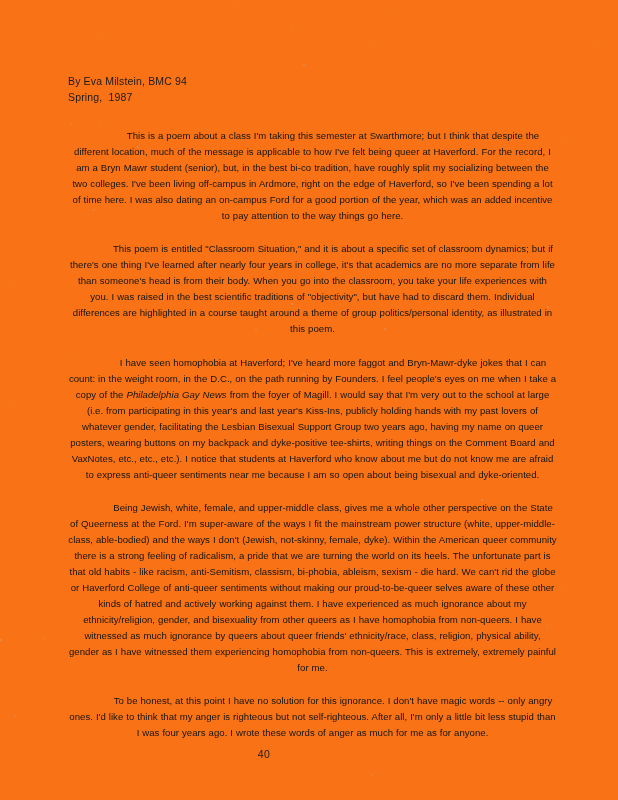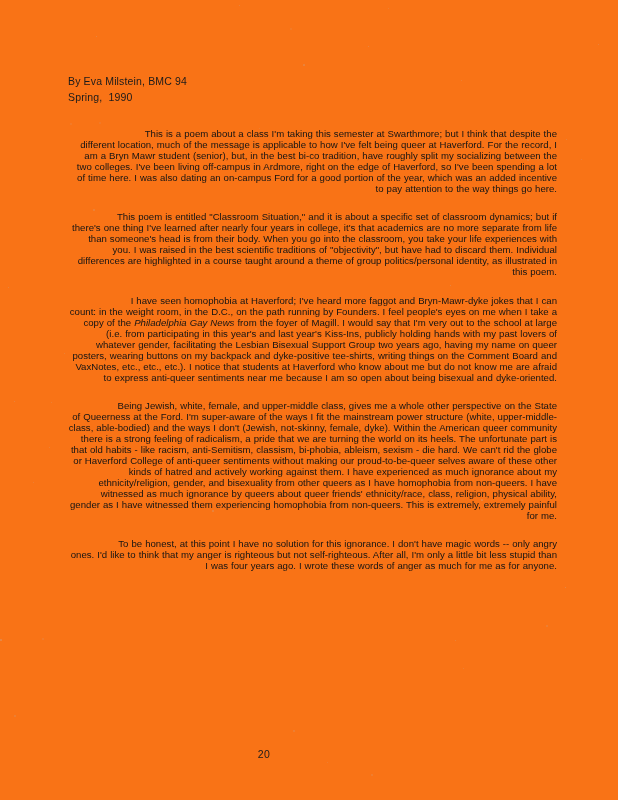--- a/index.html
+++ b/index.html
@@ -44,22 +44,22 @@
     color: #1b1b1b;
   }
   .byline div { white-space: pre; }
 
   .body-text {
     position: absolute;
     left: 68px;
     top: 128px;
     width: 489px;
     font-size: 9.6px;
-    line-height: 11px;
-    text-align: right;
+    line-height: 16px;
+    text-align: center;
     color: #141414;
     letter-spacing: 0.02px;
     word-spacing: 0.3px;
   }
 
   .para {
     margin: 0 0 17.3px 0;
     text-indent: 41px;
   }
   .para:last-child { margin-bottom: 0; }
@@ -134,25 +134,25 @@
       <div class="speck" style="width: 1.5px; height: 1.5px; left: 546px; top: 625px; opacity: 0.41;"></div>
       <div class="speck" style="width: 1.8px; height: 1.8px; left: 145px; top: 404px; opacity: 0.35;"></div>
       <div class="speck" style="width: 1.7px; height: 1.7px; left: 291px; top: 303px; opacity: 0.64;"></div>
       <div class="speck" style="width: 0.8px; height: 0.8px; left: 249px; top: 162px; opacity: 0.66;"></div>
       <div class="speck" style="width: 0.8px; height: 0.8px; left: 581px; top: 159px; opacity: 0.52;"></div>
       <div class="speck" style="width: 0.8px; height: 0.8px; left: 548px; top: 336px; opacity: 0.42;"></div>
     </div>
 
   <div class="byline">
     <div>By Eva Milstein, BMC 94</div>
-    <div>Spring,  1990</div>
+    <div>Spring,  1987</div>
   </div>
 
   <div class="body-text" id="body-text">
       <p class="para">This is a poem about a class I'm taking this semester at Swarthmore;  but I think that despite the different location, much of the message is applicable to how I've felt being queer at Haverford.  For the record, I am a Bryn Mawr student (senior), but, in the best bi-co tradition, have roughly split my socializing between the two colleges.  I've been living off-campus in Ardmore, right on the edge of Haverford, so I've been spending a lot of time here.  I was also dating an on-campus Ford for a good portion of the year, which was an added incentive to pay attention to the way things go here.</p>
       <p class="para">This poem is entitled "Classroom Situation," and it is about a specific set of classroom dynamics; but if there's one thing I've learned after nearly four years in college, it's that academics are no more separate from life than someone's head is from their body.  When you go into the classroom, you take your life experiences with you.  I was raised in the best scientific traditions of "objectivity", but have had to discard them.  Individual differences are highlighted in a course taught around a theme of group politics/personal identity, as illustrated in this poem.</p>
       <p class="para">I have seen homophobia at Haverford;  I've heard more faggot and Bryn-Mawr-dyke jokes that I can count:  in the weight room, in the D.C., on the path running by Founders.  I feel people's eyes on me when I take a copy of the <i>Philadelphia Gay News</i> from the foyer of Magill.  I would say that I'm very out to the school at large (i.e. from participating in this year's and last year's Kiss-Ins, publicly holding hands with my past lovers of whatever gender, facilitating the Lesbian Bisexual Support Group two years ago, having my name on queer posters, wearing buttons on my backpack and dyke-positive tee-shirts, writing things on the Comment Board and VaxNotes, etc., etc., etc.).  I notice that students at Haverford who know about me but do not know me are afraid to express anti-queer sentiments near me because I am so open about being bisexual and dyke-oriented.</p>
       <p class="para">Being Jewish, white, female, and upper-middle class, gives me a whole other perspective on the State of Queerness at the Ford.  I'm super-aware of the ways I fit the mainstream power structure (white, upper-middle-class, able-bodied) and the ways I don't (Jewish, not-skinny, female, dyke).  Within the American queer community there is a strong feeling of radicalism, a pride that we are turning the world on its heels.  The unfortunate part is that old habits - like racism, anti-Semitism, classism, bi-phobia, ableism, sexism - die hard.  We can't rid the globe or Haverford College of anti-queer sentiments without making our proud-to-be-queer selves aware of these other kinds of hatred and actively working against them.  I have experienced as much ignorance about my ethnicity/religion, gender, and bisexuality from other queers as I have homophobia from non-queers.  I have witnessed as much ignorance by queers about queer friends' ethnicity/race, class, religion, physical ability, gender as I have witnessed them experiencing homophobia from non-queers.  This is extremely, extremely painful for me.</p>
       <p class="para">To be honest, at this point I have no solution for this ignorance.  I don't have magic words -- only angry ones.  I'd like to think that my anger is righteous but not self-righteous.  After all, I'm only a little bit less stupid than I was four years ago.  I wrote these words of anger as much for me as for anyone.</p>
     </div>
 
-  <div class="page-number">20</div>
+  <div class="page-number">40</div>
 </div>
 
 </body></html>

